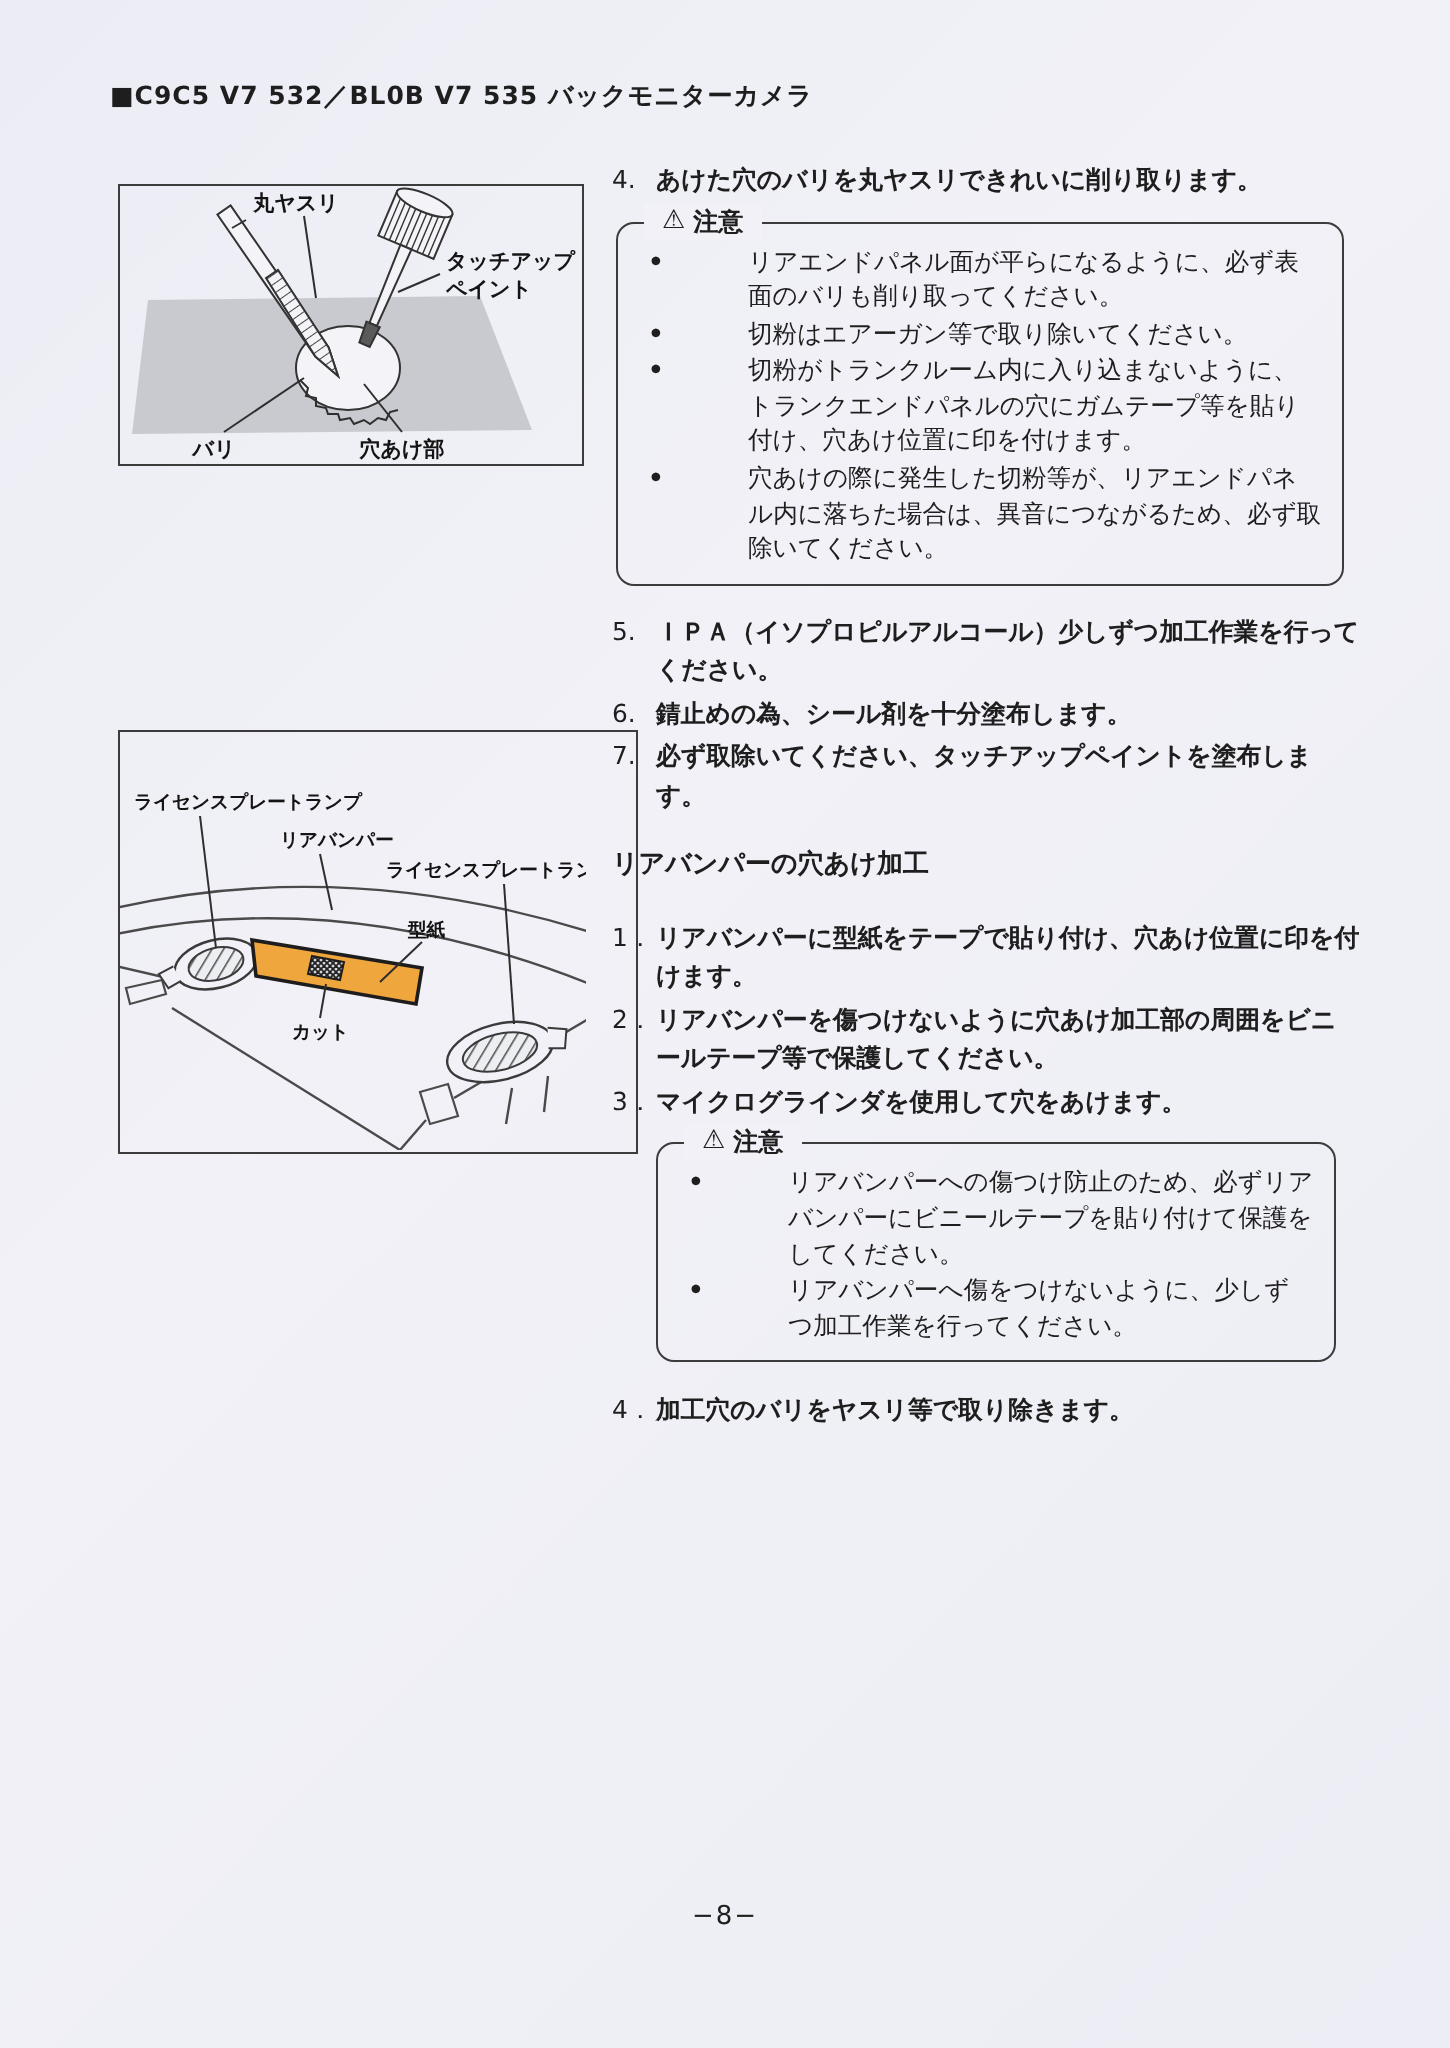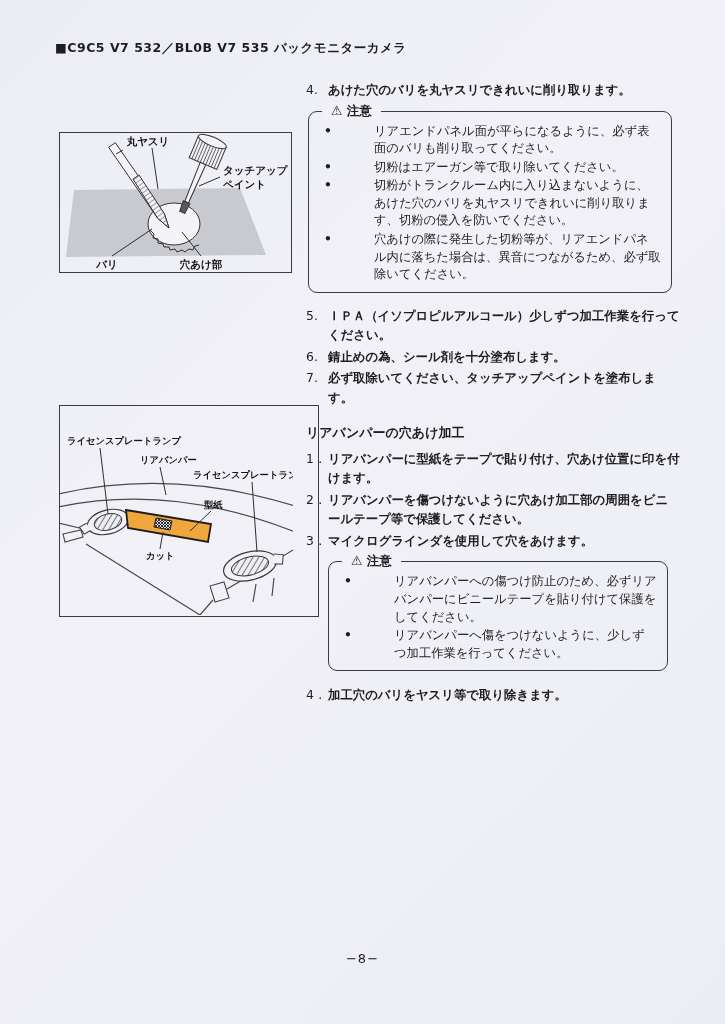--- a/index.html
+++ b/index.html
@@ -16,32 +16,32 @@
     position:absolute; inset:0;
     background:linear-gradient(135deg, rgba(230,230,242,.45), rgba(244,244,250,0) 40%, rgba(228,228,240,.35));
     pointer-events:none;
   }
   .header {
     position:absolute; left:55px; top:40px;
     font-size:12.5px; font-weight:bold; letter-spacing:.5px;
     white-space:nowrap;
   }
   .figbox {
-    position:absolute; border:1.6px solid #3c3c3c; background:transparent;margin-top:40px;
+    position:absolute; border:1.6px solid #3c3c3c; background:transparent;
   }
   #fig1 { left:59px; top:92px; width:233px; height:141px; }
   #fig2 { left:59px; top:365px; width:260px; height:212px; }
   .rightcol {
     position:absolute; left:306px; top:80px; width:374px;
     font-size:12.4px; line-height:19.5px;
   }
   .step { display:flex; margin-bottom:2px; }
   .step .num { flex:0 0 22px; }
   .step .txt { flex:1;font-weight:bold; }
-  .heading { font-weight:bold; font-size:13px; margin:16px 0 6px 0; }
+  .heading { font-weight:bold; font-size:13px; margin:16px 0 16px 0; }
   .caution {
     position:relative;
     border:1.6px solid #3c3c3c; border-radius:9px;
     padding:11px 10px 7px 6px;
     margin:11px 0 13px 2px;
     width:364px;
     line-height:17.6px; font-size:12.3px;
   }
   .caution.indent { margin-left:22px; width:340px; }
   .caution-title {
@@ -198,21 +198,21 @@
     <div class="bullet-row">
       <span class="b">•</span>
       <span class="txt">リアエンドパネル面が平らになるように、必ず表面のバリも削り取ってください。</span>
     </div>
     <div class="bullet-row">
       <span class="b">•</span>
       <span class="txt">切粉はエアーガン等で取り除いてください。</span>
     </div>
     <div class="bullet-row">
       <span class="b">•</span>
-      <span class="txt">切粉がトランクルーム内に入り込まないように、あけた穴のバリを丸ヤスリできれいに削り取ります、切粉の侵入を防いでください。</span>
+      <span class="txt">切粉がトランクルーム内に入り込まないように、トランクエンドパネルの穴にガムテープ等を貼り付け、穴あけ位置に印を付けます。</span>
     </div>
     <div class="bullet-row">
       <span class="b">•</span>
       <span class="txt">穴あけの際に発生した切粉等が、リアエンドパネル内に落ちた場合は、異音につながるため、必ず取除いてください。</span>
     </div>
   </div>
 
   <div class="step">
     <span class="num">5.</span>
     <span class="txt">ＩＰＡ（イソプロピルアルコール）少しずつ加工作業を行ってください。</span>

